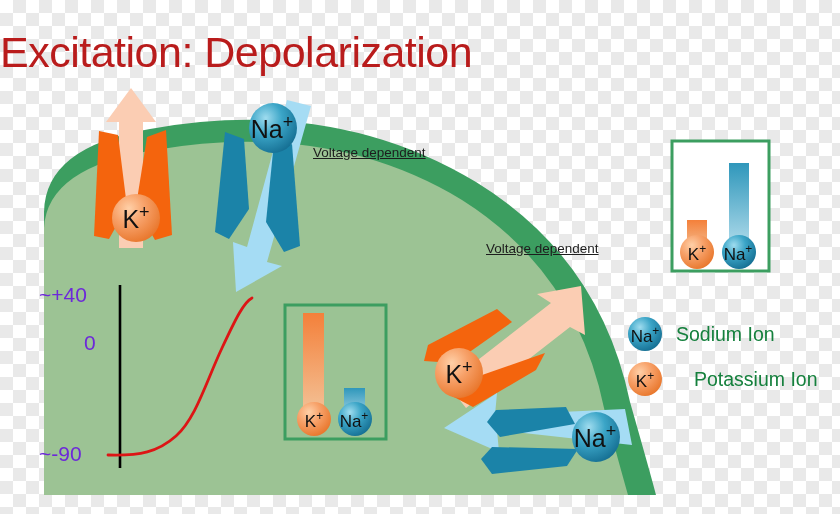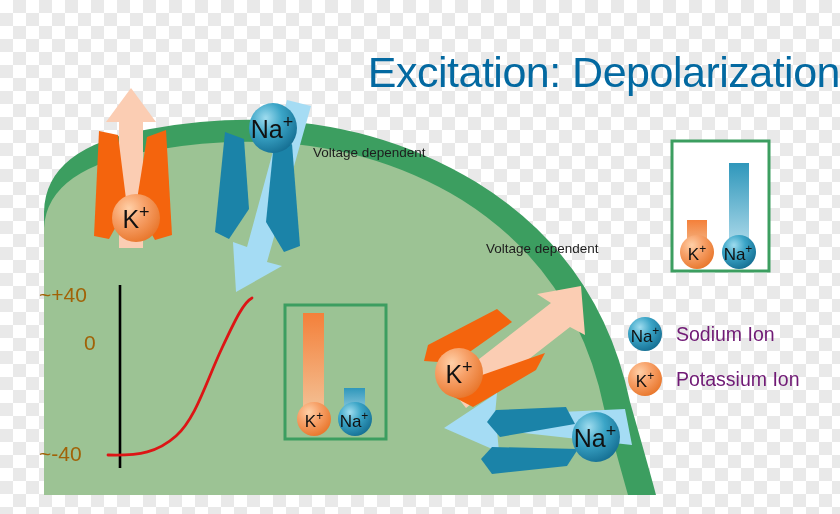--- a/index.html
+++ b/index.html
@@ -10,26 +10,26 @@
     background-image:
       linear-gradient(45deg,#e9e9e9 25%,transparent 25%,transparent 75%,#e9e9e9 75%),
       linear-gradient(45deg,#e9e9e9 25%,transparent 25%,transparent 75%,#e9e9e9 75%);
     background-size:26px 26px;
     background-position:0 0,13px 13px;
   }
   #stage{position:absolute;inset:0;}
   svg.layer{position:absolute;left:0;top:0;width:840px;height:514px;overflow:visible;}
   .txt{position:absolute;color:#1b1b1b;white-space:nowrap;}
   #title{
-    left:0;right:0;top:28px;text-align:right;
-    font-size:43px;letter-spacing:-0.5px;color:#0369a1;margin-top:20px;
+    left:0;right:0;top:28px;text-align:left;
+    font-size:43px;letter-spacing:-0.5px;color:#b91c1c;
   }
-  .callout{font-size:13.5px;line-height:1.45;color:#1d1d1d;white-space:normal;}
-  .axis-lbl{font-size:21px;color:#a16207;}
-  .legend-lbl{font-size:19.5px;color:#701a75;}
+  .callout{font-size:13.5px;line-height:1.45;color:#1d1d1d;white-space:normal;text-decoration:underline;}
+  .axis-lbl{font-size:21px;color:#6d28d9;}
+  .legend-lbl{font-size:19.5px;color:#15803d;}
   sup{font-size:0.62em;vertical-align:super;line-height:0;}
 </style>
 </head>
 <body>
 
 <div id="stage">
 
   <svg class="layer" viewBox="0 0 840 514">
     <defs>
       <radialGradient id="gKion" cx="35%" cy="30%" r="75%">
@@ -132,18 +132,18 @@
   <div class="txt callout" style="left:313px;top:143px;width:165px;">
     <div>Voltage dependent</div>
   </div>
 
   <div class="txt callout" style="left:486px;top:239px;width:165px;">
     <div>Voltage dependent</div>
   </div>
 
   <div class="txt axis-lbl" style="left:39px;top:283px;">~+40</div>
   <div class="txt axis-lbl" style="left:84px;top:331px;">0</div>
-  <div class="txt axis-lbl" style="left:39px;top:442px;">~-40</div>
+  <div class="txt axis-lbl" style="left:39px;top:442px;">~-90</div>
 
   <div class="txt legend-lbl" style="left:676px;top:323px;">Sodium Ion</div>
-  <div class="txt legend-lbl" style="left:676px;top:368px;">Potassium Ion</div>
+  <div class="txt legend-lbl" style="left:676px;top:368px;padding-left:18px;">Potassium Ion</div>
 
 </div>
 
 </body></html>

